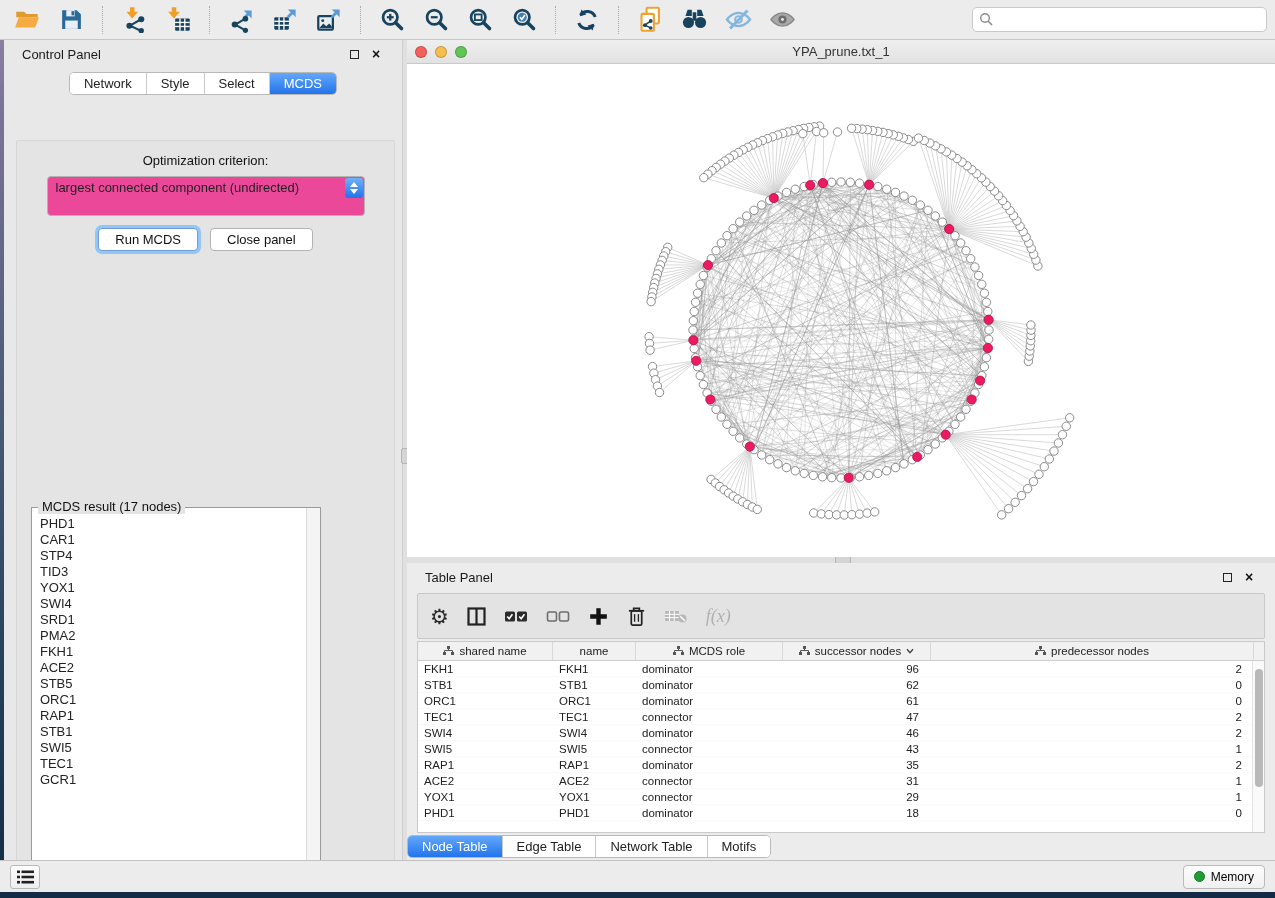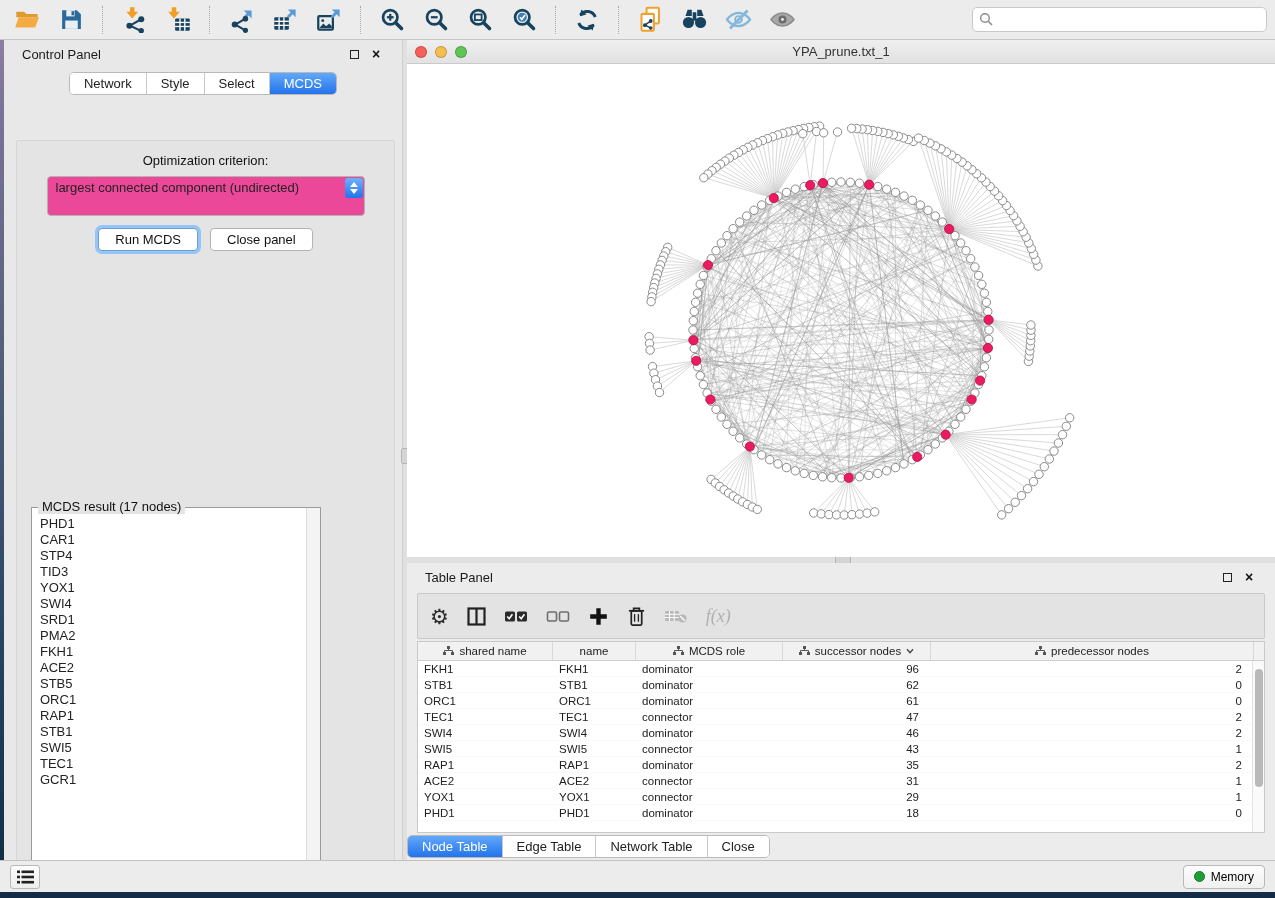--- a/index.html
+++ b/index.html
@@ -1361,21 +1361,21 @@
       </div>
     <div class="tbl-scroll">
         <div class="tbl-thumb"></div>
       </div>
   </div>
   <div class="tp-tabs">
     <div class="seg">
       <span class="tab active">Node Table</span>
       <span class="tab">Edge Table</span>
       <span class="tab">Network Table</span>
-      <span class="tab">Close</span>
+      <span class="tab">Motifs</span>
     </div>
   </div>
 </div>
 
 <div class="abs statusbar">
   <button class="list-btn">
       <svg width="17" height="14" viewBox="0 0 17 14">
         <g fill="#222">
           <rect x="0" y="0.5" width="3" height="2.6"></rect>
           <rect x="4.5" y="0.5" width="12.5" height="2.6"></rect>

